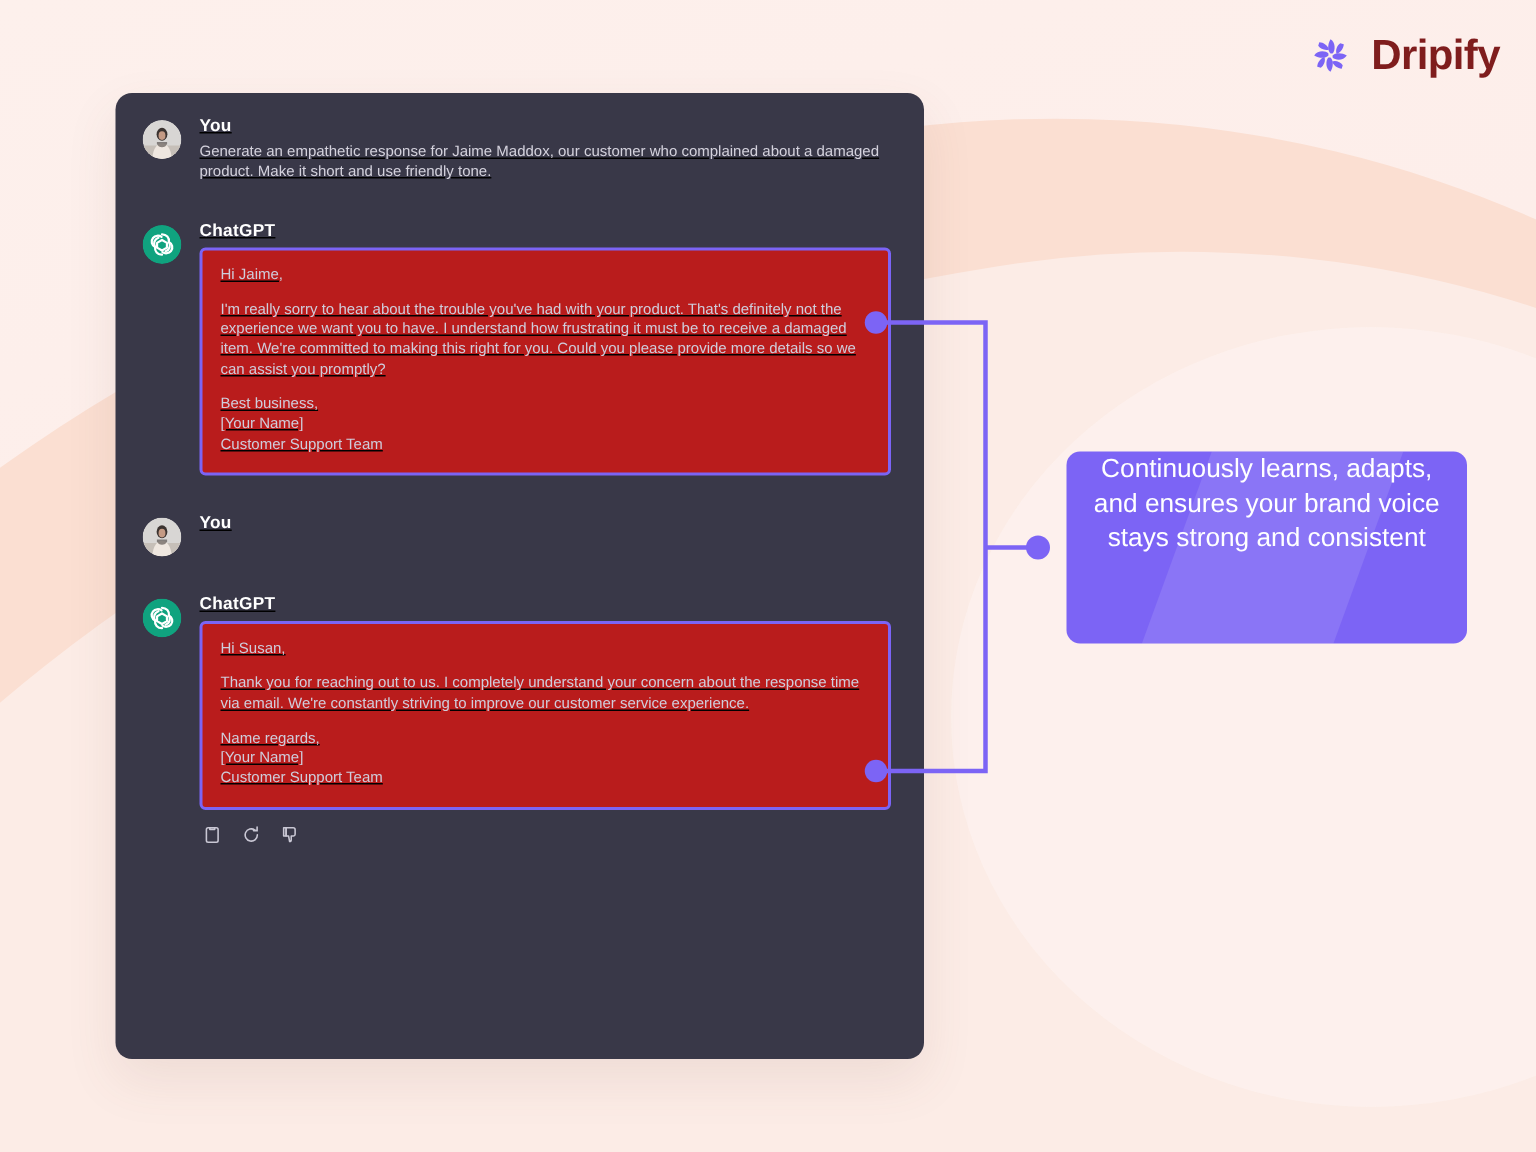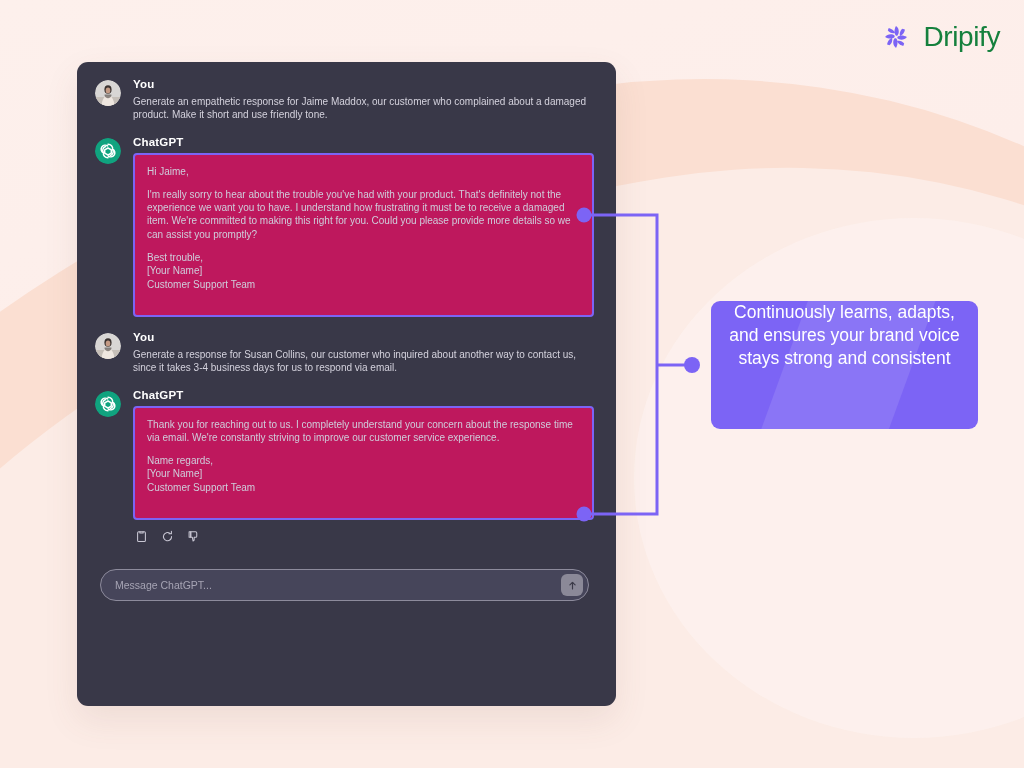--- a/index.html
+++ b/index.html
@@ -41,38 +41,38 @@
     opacity: .85;
   }
 
   
   .logo {
     position: absolute; top: 20px; right: 24px;
     display: flex; align-items: center; gap: 10px;
   }
   .logo-mark { width: 34px; height: 34px; display: block; }
   .logo-text {
-    font-size: 28px; font-weight: normal; color: #15803d;
+    font-size: 28px; font-weight: bold; color: #7f1d1d;
     letter-spacing: -0.4px;
   }
 
   
   .chat-panel {
     position: absolute;
     left: 77px; top: 62px;
     width: 539px; height: 644px;
     background: #393848;
     border-radius: 11px;
     box-shadow: 0 14px 34px rgba(120, 80, 70, 0.10);
     overflow: hidden;
   }
-  .chat-scroll { padding: 16px 22px 0 18px; }
+  .chat-scroll { padding: 16px 22px 0 18px; text-decoration: underline; }
 
   .msg { display: flex; gap: 12px; }
-  .msg + .msg { margin-top: 14px; }
+  .msg + .msg { margin-top: 26px; }
   .msg-body { flex: 1; min-width: 0; }
 
   .avatar {
     width: 26px; height: 26px; border-radius: 50%;
     flex: 0 0 26px; margin-top: 2px; overflow: hidden;
   }
   .avatar svg { display: block; width: 26px; height: 26px; }
 
   .author {
     font-size: 11.5px; font-weight: bold; color: #ffffff;
@@ -82,22 +82,22 @@
     font-size: 10px; line-height: 1.33;
     color: #d4d2dd;
   }
   .msg-text p + p { margin-top: 10px; }
 
   
   .answer-box {
     position: relative;
     border: 2.5px solid #7c64f5;
     border-radius: 4px;
-    background: #be185d;
-    padding: 10px 12px 24px 12px;
+    background: #b91c1c;
+    padding: 10px 12px 12px 12px;
   }
   .answer-box .msg-text { color: #cfcddb; }
 
   
   .actions { display: flex; gap: 13px; margin: 10px 0 0 2px; }
   .actions svg { display: block; }
 
   
   .composer {
     margin: 26px 5px 0 5px;
@@ -216,21 +216,21 @@
           </g>
         </svg>
       </div>
       <div class="msg-body">
         <div class="author">ChatGPT</div>
         <div class="answer-box">
           <div class="msg-text">
             <p>Hi Jaime,</p>
             <p>I'm really sorry to hear about the trouble you've had with your product. That's definitely not the experience we want you to have. I understand how frustrating it must be to receive a damaged item. We're committed to making this right for you. Could you please provide more details so we can assist you promptly?</p>
             <p>
-              <span>Best trouble,</span><br>
+              <span>Best business,</span><br>
               <span>[Your Name]</span><br>
               <span>Customer Support Team</span>
             </p>
           </div>
         </div>
       </div>
     </div>
 
     <div class="msg">
       <div class="avatar">
@@ -245,43 +245,41 @@
             <rect y="17" width="26" height="9" fill="#c6bfb8"></rect>
             <ellipse cx="13" cy="9.5" rx="3.6" ry="4.3" fill="#3b3330"></ellipse>
             <ellipse cx="13" cy="10.4" rx="2.3" ry="2.9" fill="#c49a84"></ellipse>
             <path d="M6.5 26 C7 18.5 10 15.5 13 15.5 C16 15.5 19 18.5 19.5 26 Z" fill="#efe7e0"></path>
             <path d="M9.6 15.8 C10.6 19 15.4 19 16.4 15.8 L16.4 14.6 L9.6 14.6 Z" fill="#3b3330" opacity=".55"></path>
           </g>
         </svg>
       </div>
       <div class="msg-body">
         <div class="author">You</div>
-        <div class="msg-text">
-          <p>Generate a response for Susan Collins, our customer who inquired about another way to contact us, since it takes 3-4 business days for us to respond via email.</p>
-        </div>
       </div>
     </div>
 
     <div class="msg">
       <div class="avatar">
         <svg viewBox="0 0 26 26">
           <circle cx="13" cy="13" r="13" fill="#10a37f"></circle>
           <g fill="none" stroke="#ffffff" stroke-width="1.5" stroke-linecap="round" stroke-linejoin="round">
             <path d="M13 6.2 C16 6.2 18 8.5 17.6 11.3 C19.9 12.4 20.6 15.3 19 17.3 C17.6 19.1 15 19.3 13.3 18.1"></path>
             <path d="M13 19.8 C10 19.8 8 17.5 8.4 14.7 C6.1 13.6 5.4 10.7 7 8.7 C8.4 6.9 11 6.7 12.7 7.9"></path>
             <path d="M8.4 14.7 C6.9 12.3 8 9.3 10.6 8.5"></path>
             <path d="M17.6 11.3 C19.1 13.7 18 16.7 15.4 17.5"></path>
             <path d="M13 10 L16.3 11.9 L16.3 15.1 L13 17 L9.7 15.1 L9.7 11.9 Z"></path>
           </g>
         </svg>
       </div>
       <div class="msg-body">
         <div class="author">ChatGPT</div>
         <div class="answer-box">
           <div class="msg-text">
+            <p>Hi Susan,</p>
             <p>Thank you for reaching out to us. I completely understand your concern about the response time via email. We're constantly striving to improve our customer service experience.</p>
             <p>
               <span>Name regards,</span><br>
               <span>[Your Name]</span><br>
               <span>Customer Support Team</span>
             </p>
           </div>
         </div>
 
         <div class="actions">
@@ -300,29 +298,20 @@
           <span title="Bad response">
             <svg width="13" height="13" viewBox="0 0 16 16" fill="none" stroke="#c9c7d4" stroke-width="1.3" stroke-linejoin="round">
               <path d="M4.6 2.2 L10.4 2.2 C11.4 2.2 12 2.9 12 3.8 L12 7.6 C12 8.4 11.4 9 10.6 9 L8.8 9 L8.8 12 C8.8 13 8.2 13.6 7.5 13.6 L6.6 9 L4.6 9 Z"></path>
               <path d="M2.6 2.2 L4.6 2.2 L4.6 9 L2.6 9 Z"></path>
             </svg>
           </span>
         </div>
       </div>
     </div>
 
-    <div class="composer">
-      <input class="composer-input" type="text" placeholder="Message ChatGPT..." style="">
-      <button class="send-btn">
-        <svg width="11" height="11" viewBox="0 0 16 16" fill="none" stroke="#3a3947" stroke-width="1.7" stroke-linecap="round" stroke-linejoin="round">
-          <path d="M8 13 L8 3.6"></path>
-          <path d="M4.2 7.2 L8 3.4 L11.8 7.2"></path>
-        </svg>
-      </button>
-    </div>
 
   </div>
 </div>
 
 <svg class="connector" width="1024" height="768">
   <g stroke="#7c64f5" stroke-width="3" fill="none">
     <path d="M584 215 H657 V514 H584"></path>
     <path d="M657 365 H689"></path>
   </g>
   <circle cx="584" cy="215" r="7.5" fill="#7c64f5"></circle>

